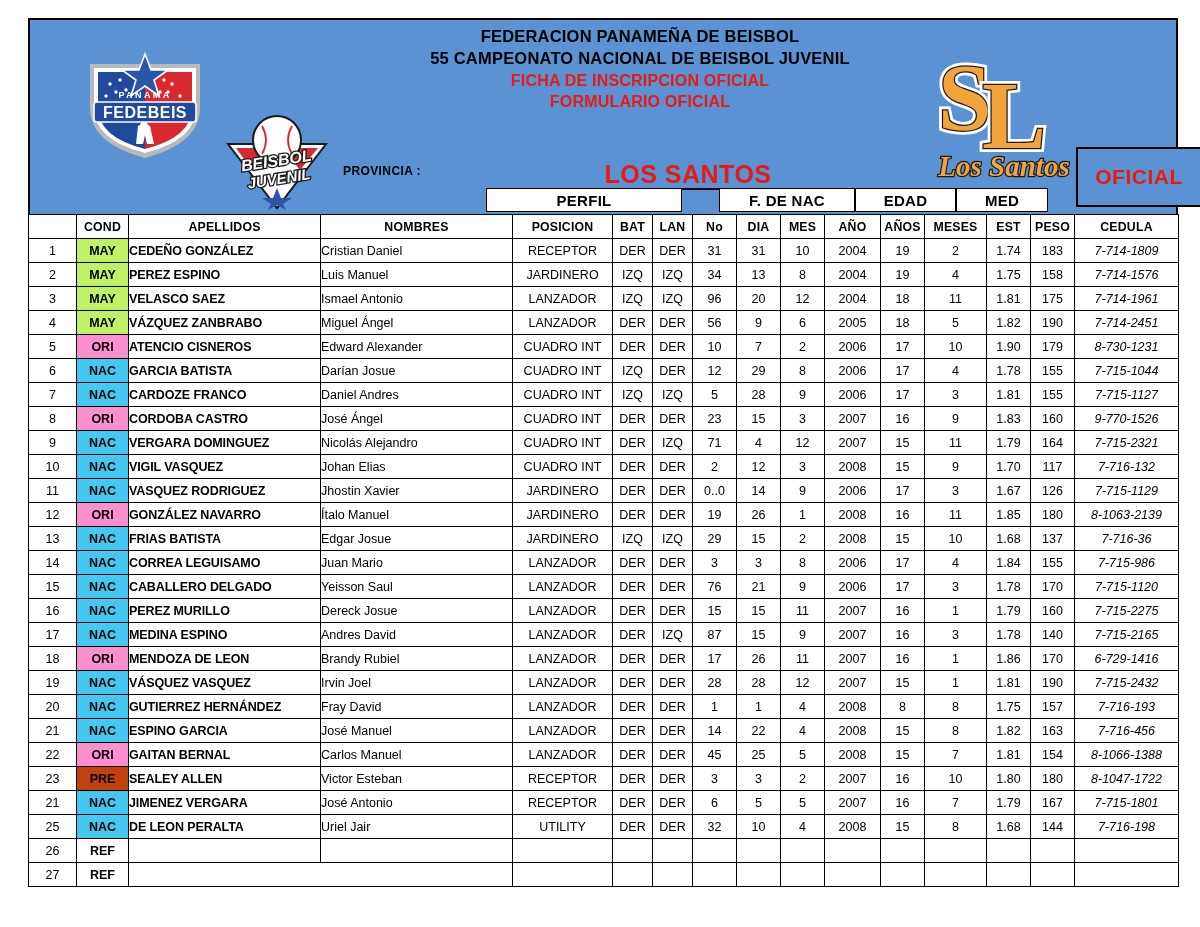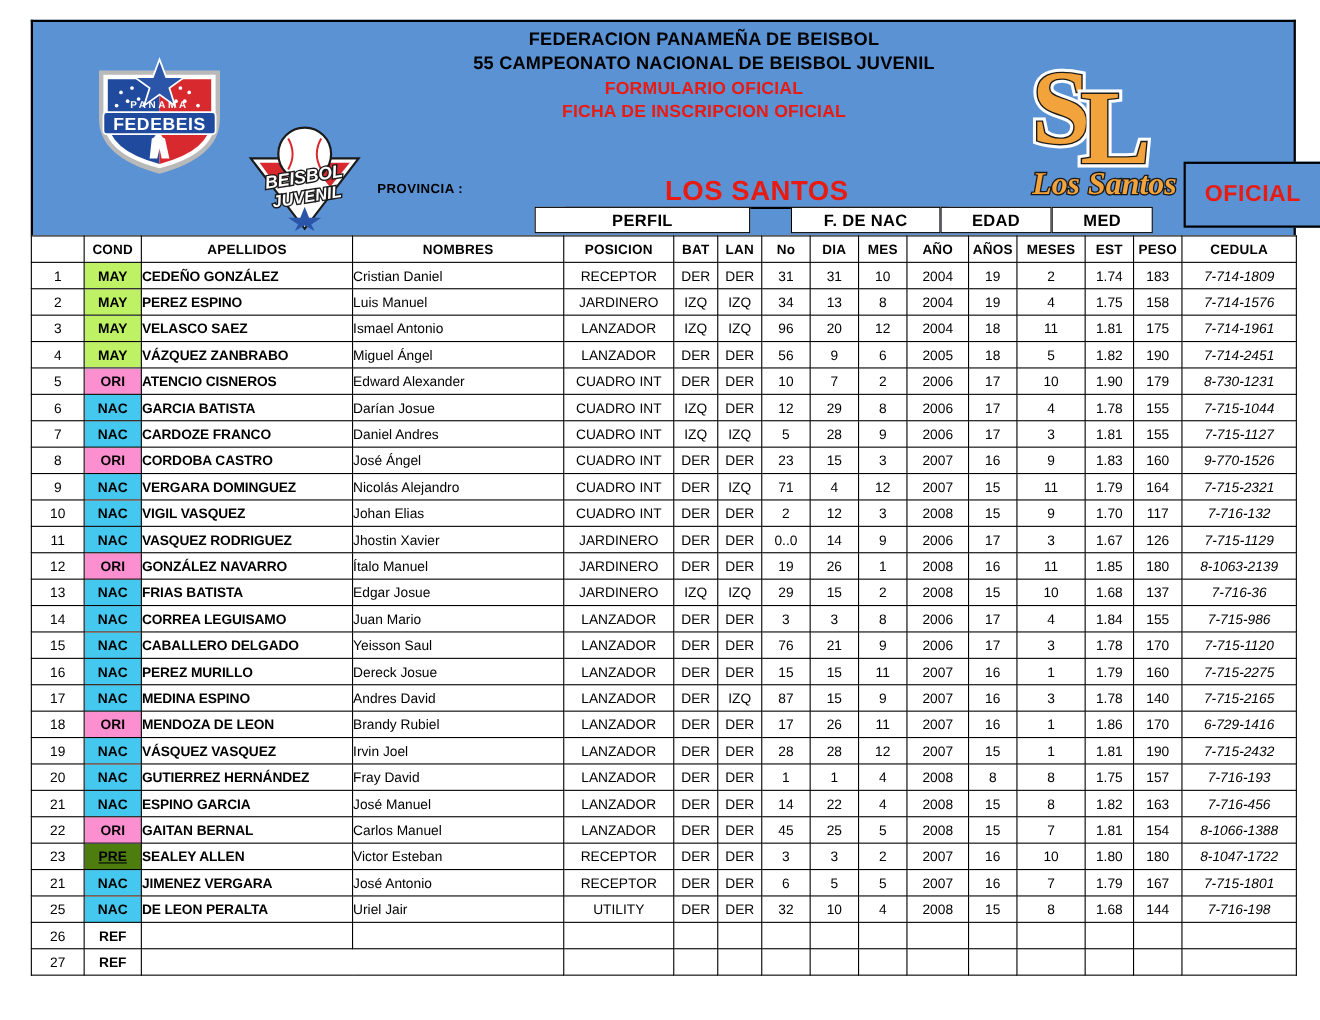--- a/index.html
+++ b/index.html
@@ -117,21 +117,21 @@
   td.c-no   { text-align: center; font-size: 12.5px; }
   td.c-cond { text-align: center; font-weight: bold; font-size: 12.5px; }
   td.c-ape  { text-align: left; font-weight: bold; font-size: 13px; padding-left: 6px; letter-spacing: -.1px;}
   td.c-nom  { text-align: left; font-size: 13px; padding-left: 6px; }
   td.c-pos  { text-align: center; font-size: 12.5px; }
   td.c-mid  { text-align: center; font-size: 12.5px; }
   td.c-ced  { text-align: center; font-size: 12.5px; font-style: italic; }
   .cond-MAY { background: #bef264; }
   .cond-ORI { background: #fc8fd0; }
   .cond-NAC { background: #45c8f0; }
-  .cond-PRE { background: #4d7c0f; text-decoration: underline; }
+  .cond-PRE { background: #c2410c; }
   .cond-REF { background: #ffffff; font-weight: normal; }
   tr.thick-bot td { border-bottom-width: 2.4px; }
 </style>
 </head>
 <body>
 
 <div id="page">
 
   <div id="banner">
 
@@ -175,22 +175,22 @@
           <text x="55" y="58" font-family="Liberation Sans, sans-serif" font-size="16" font-weight="bold" fill="#ffffff" stroke="#1b1b1b" stroke-width="2.6" paint-order="stroke" text-anchor="middle" font-style="italic">BEISBOL</text>
           <text x="55" y="76" font-family="Liberation Sans, sans-serif" font-size="15" font-weight="bold" fill="#ffffff" stroke="#1b1b1b" stroke-width="2.6" paint-order="stroke" text-anchor="middle" font-style="italic">JUVENIL</text>
         </g>
         <polygon points="55,80 59,90 70,90 61,96 64,102 55,97 46,102 49,96 40,90 51,90" fill="#2b55a8"></polygon>
       </svg>
     </div>
 
     <div id="titles">
       <div class="t-black">FEDERACION PANAMEÑA DE BEISBOL</div>
       <div class="t-black">55 CAMPEONATO NACIONAL DE BEISBOL JUVENIL</div>
+      <div class="t-red">FICHA DE INSCRIPCION OFICIAL</div>
       <div class="t-red">FORMULARIO OFICIAL</div>
-      <div class="t-red">FICHA DE INSCRIPCION OFICIAL</div>
     </div>
 
     <div id="provincia-label">PROVINCIA :</div>
     <div id="provincia-value">LOS SANTOS</div>
     <div id="provincia-rule"></div>
 
     <div id="lossantos">
       <svg viewBox="0 0 148 142" width="148" height="142">
         <g font-family="Liberation Serif, serif" font-weight="bold">
           <text x="8" y="86" font-size="96" fill="#ffffff" stroke="#ffffff" stroke-width="8" paint-order="stroke">S</text>

